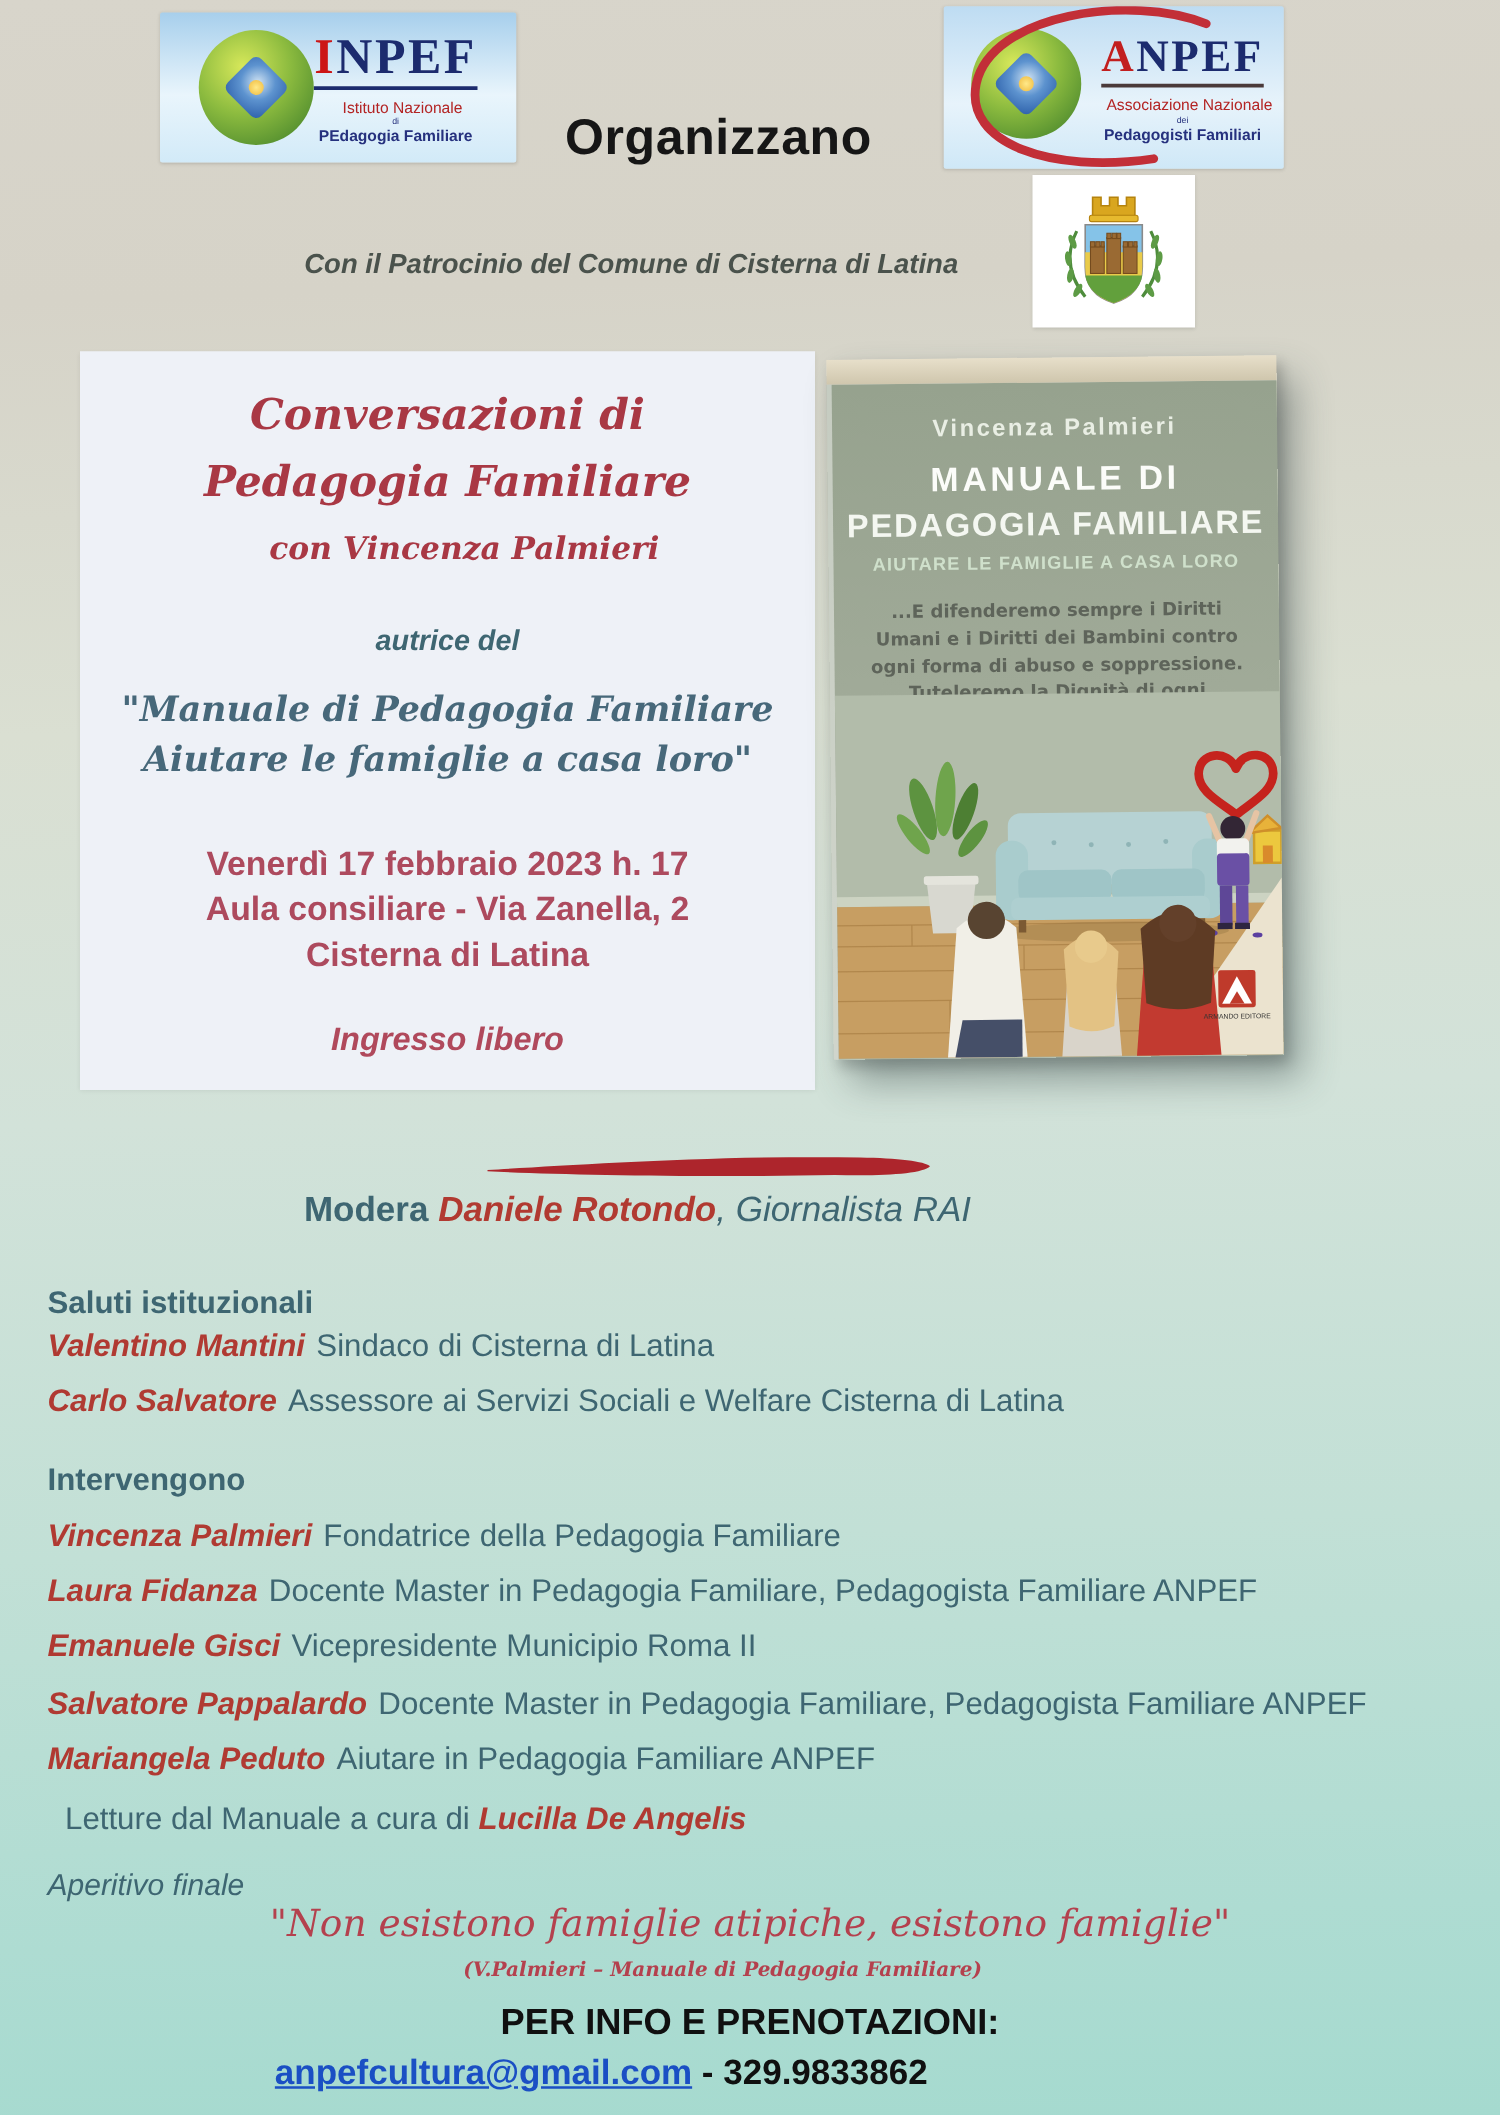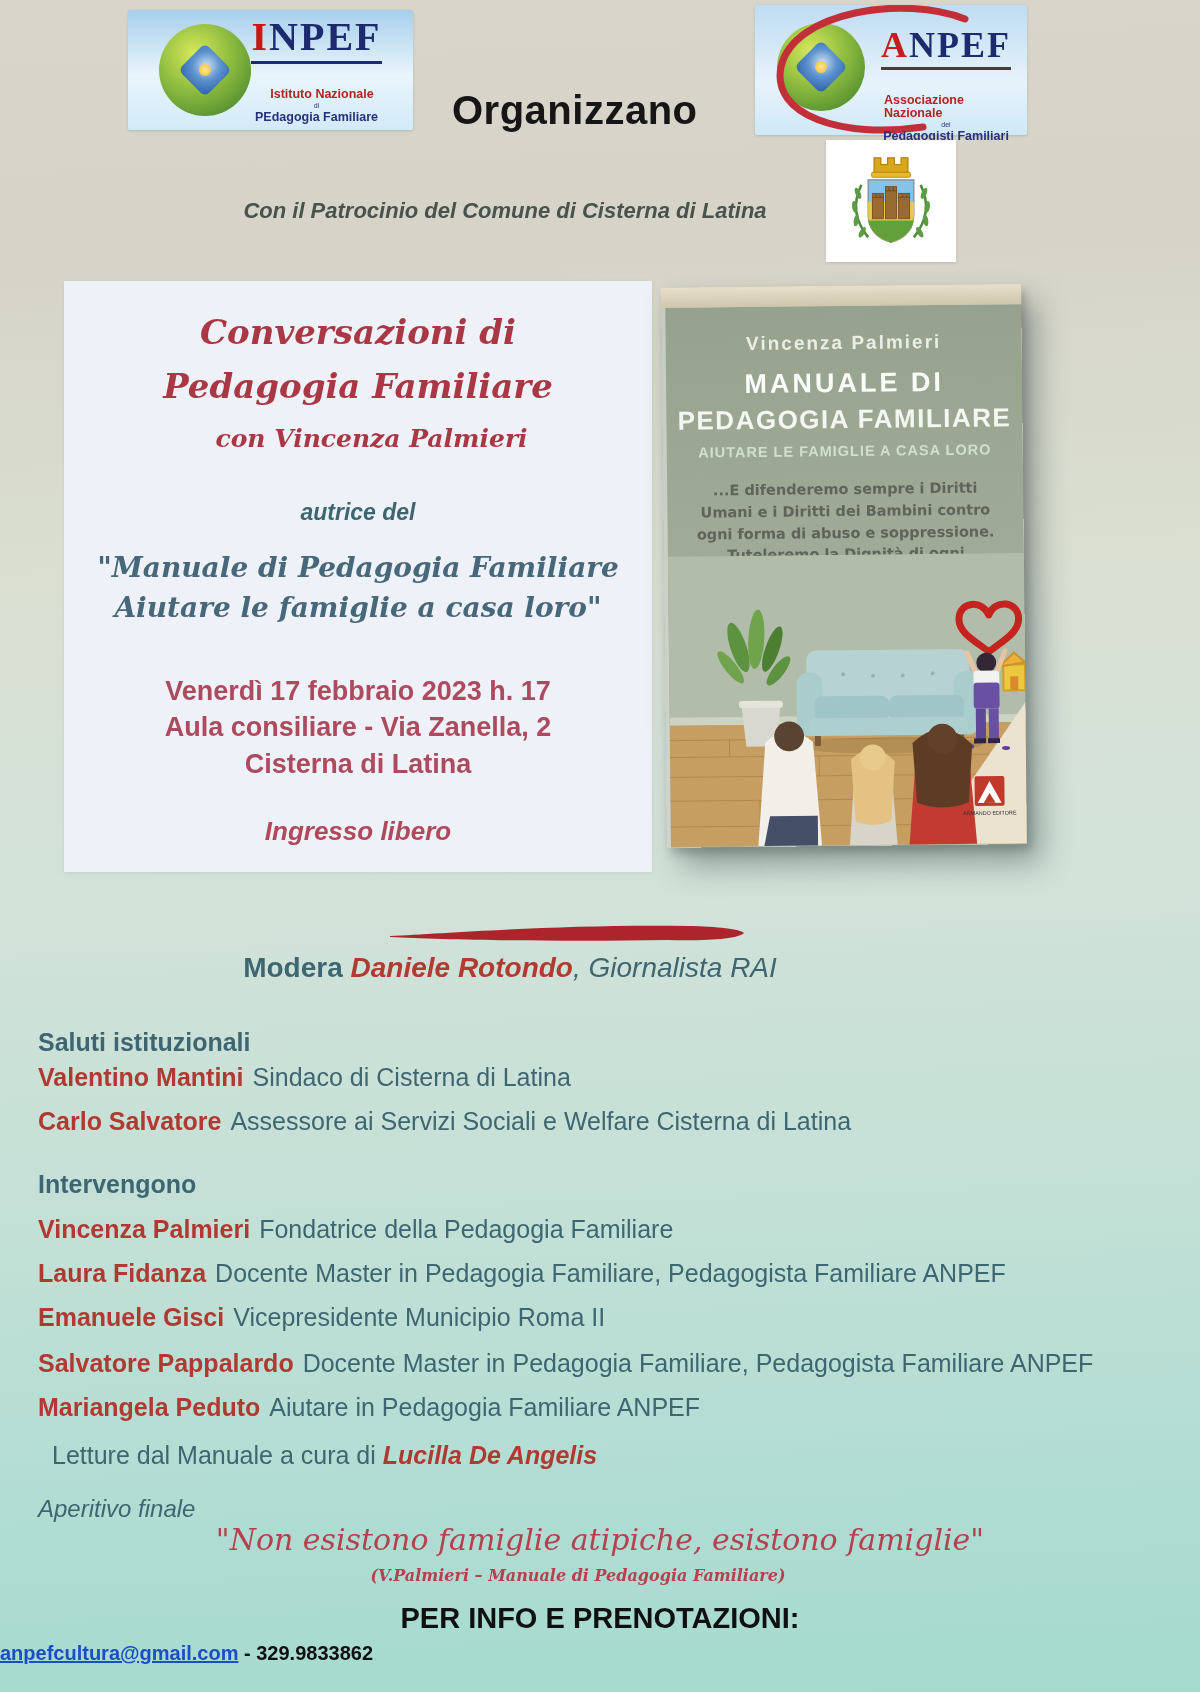--- a/index.html
+++ b/index.html
@@ -46,21 +46,21 @@
     transform:translate(-50%,-50%);
     background:radial-gradient(#ffe98a,#f0b93a);
   }
   .logo-text{display:flex;flex-direction:column;align-items:center;line-height:1;}
   .acronym{
     font-family:"Liberation Serif",serif;font-weight:bold;font-size:40px;
     color:#1c2b6e;letter-spacing:2px;
     border-bottom:3px solid #1c2b6e;padding-bottom:4px;
   }
   .acronym .red{color:#cc1616;}
-  .cap1{margin-top:24px;font-size:12.5px;font-weight:bold;color:#b32424;padding-left:11px;}
+  .cap1{margin-top:8px;font-size:12.5px;font-weight:normal;color:#b32424;padding-left:11px;}
   .cap2{margin-top:2px;font-size:7px;color:#26317e;}
   .cap3{margin-top:2px;font-size:12.5px;font-weight:bold;color:#26317e;}
   .anpef-inner{position:relative;width:100%;height:100%;}
   .anpef-svg{position:absolute;left:0;top:0;}
   .anpef .orb{position:absolute;left:22px;top:18px;width:88px;height:88px;}
   .anpef .logo-text{position:absolute;left:118px;top:22px;right:8px;}
   .anpef .acronym{font-size:36px;border-bottom-color:#4a3a3a;}
   .anpef .acronym .red{color:#c21f1f;}
 
   .organizzano{
@@ -142,39 +142,39 @@
   .modera{
     left:0px;top:952px;width:1020px;text-align:center;font-size:28px;
   }
   .modera .lbl{font-weight:bold;color:#3e6672;}
   .modera .nm{font-weight:bold;font-style:italic;color:#b13a31;}
   .modera .rl{font-style:italic;color:#3e6672;}
 
   
   .sec-h{left:38px;font-size:25px;font-weight:bold;color:#3e6672;}
   .row{left:38px;font-size:25px;color:#3e6672;}
-  .row .name{font-weight:bold;color:#b03a32;margin-right:9px;}
+  .row .name{font-weight:bold;font-style:italic;color:#b03a32;margin-right:9px;}
   .row .role{color:#3e6672;}
   .letture{left:52px;font-size:25px;color:#3e6672;}
   .letture .name{font-weight:bold;font-style:italic;color:#b03a32;}
   .aperitivo{left:38px;font-size:24px;font-style:italic;color:#3e6672;}
 
   
   .fquote{
     left:0;top:1522px;width:1200px;text-align:center;
     font-family:"DejaVu Serif","Liberation Serif",serif;
     font-style:italic;font-size:30px;color:#b4414e;
   }
   .fattr{
     left:0;top:1566px;width:1156px;text-align:center;
     font-family:"DejaVu Serif","Liberation Serif",serif;
     font-style:italic;font-size:16px;font-weight:bold;color:#b4414e;
   }
   .finfo{left:0;top:1602px;width:1200px;text-align:center;font-size:29px;font-weight:bold;color:#101010;}
-  .fcontact{left:0;top:1642px;width:962px;font-size:20px;color:#101010;}
+  .fcontact{left:0;top:1642px;width:962px;text-align:center;font-size:28px;color:#101010;}
   .fcontact a{color:#1a4fc4;font-weight:bold;text-decoration:underline;cursor:pointer;}
   .fcontact .phone{font-weight:600;}
 </style>
 </head>
 <body>
 
 <div class="poster">
 
   <div class="abs logo-box inpef">
     <div class="orb">

